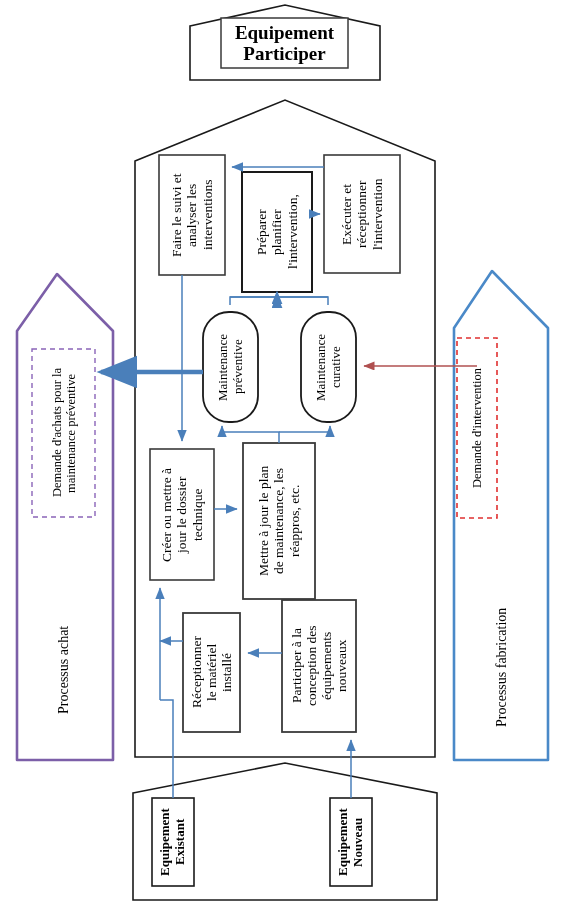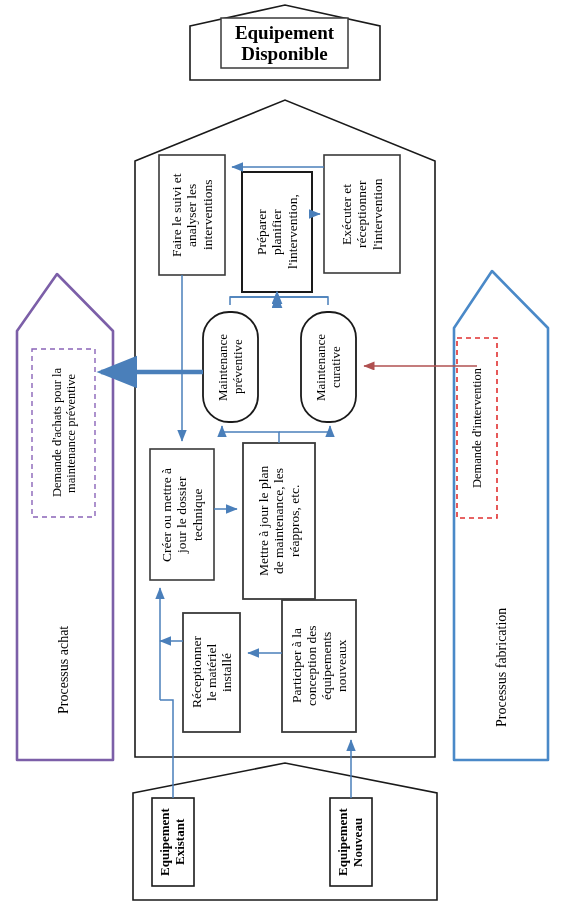--- a/index.html
+++ b/index.html
@@ -128,21 +128,21 @@
     <g>
       <path d="M203,372 L101,372" fill="none" stroke="#4a7fba" stroke-width="4.5" marker-end="url(#ahBlueBig)"></path>
     </g>
 
     <g>
       <path d="M477,366 L364,366" fill="none" stroke="#b05050" stroke-width="1.4" marker-end="url(#ahRed)"></path>
     </g>
   </svg>
 
   <div class="vtext b" style="left:221px;top:18px;width:127px;height:50px;font-size:19px;writing-mode:horizontal-tb;transform:none;">Equipement
-Disponible</div>
+Participer</div>
 
   <div class="vtext" style="left:159px;top:155px;width:66px;height:120px;font-size:13.5px;">Faire le suivi et
 analyser les
 interventions</div>
 
   <div class="vtext" style="left:242px;top:172px;width:70px;height:120px;font-size:13.5px;">Préparer
 planifier
 l'intervention,</div>
 
   <div class="vtext" style="left:324px;top:155px;width:76px;height:118px;font-size:13.5px;">Exécuter et

